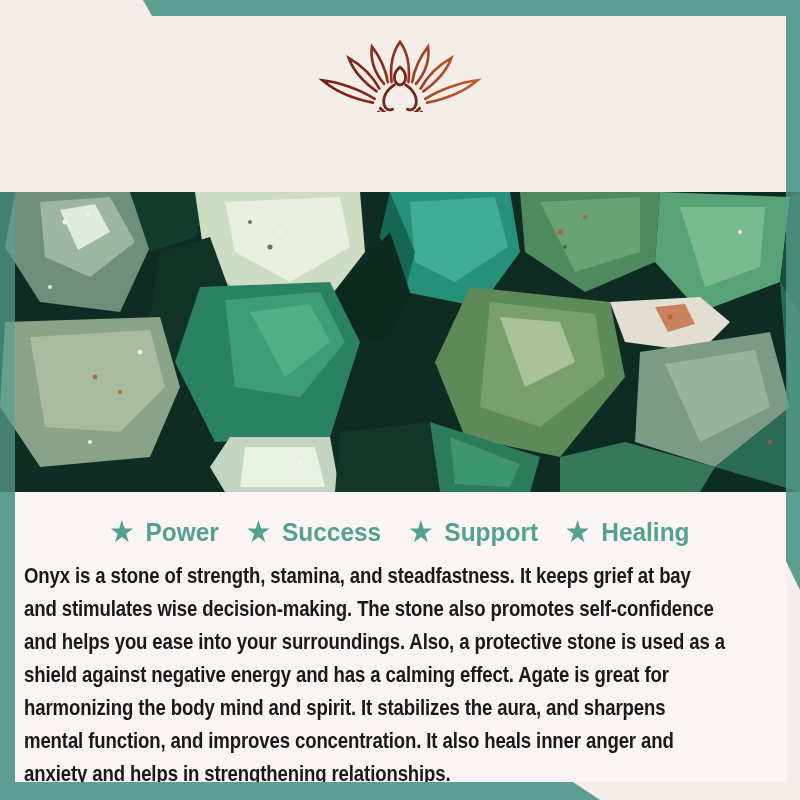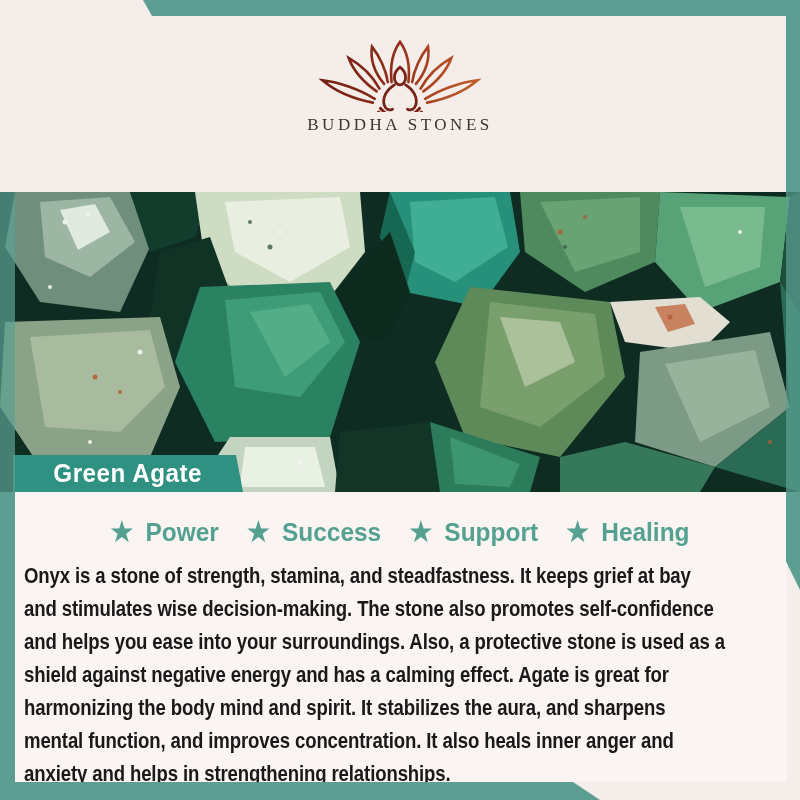--- a/index.html
+++ b/index.html
@@ -118,21 +118,20 @@
 
     <g stroke="#7A2318" stroke-width="3" stroke-linecap="round">
       <path d="M95,44 C91,47 89,51 89,55 C89,60 92,63 95,63 C98,63 101,60 101,55 C101,51 99,47 95,44 Z"></path>
       <path d="M89,63 C81,68 76,76 78,84 C79,89 83,91 87,89"></path>
       <path d="M101,63 C109,68 114,76 112,84 C111,89 107,91 103,89"></path>
       <path d="M74,88 C80,95 88,98 95,97 C102,98 110,95 116,88"></path>
       <path d="M72,92 C82,101 108,101 118,92"></path>
       <path d="M88,97 q7,5 14,0"></path>
     </g>
   </svg>
-  <div class="brand-name">BUDDHA STONES</div>
 
 
   <div class="photo">
     <svg viewBox="0 0 800 300" preserveAspectRatio="none">
       <rect x="0" y="0" width="800" height="300" fill="#0E2C21"></rect>
 
       <polygon points="15,0 130,0 150,55 120,120 40,110 5,55" fill="#6F8F7C"></polygon>
       <polygon points="40,10 110,5 135,50 90,85 45,65" fill="#9DB5A3"></polygon>
       <polygon points="60,18 95,12 110,40 78,58" fill="#E8EFE8" opacity="0.9"></polygon>
 
@@ -201,23 +200,20 @@
           <circle cx="770" cy="250" r="2"></circle>
       </g>
       <g fill="#3A5C44" opacity="0.8">
         <circle cx="250" cy="30" r="2"></circle>
           <circle cx="270" cy="55" r="2.5"></circle>
           <circle cx="565" cy="55" r="2"></circle>
       </g>
     </svg>
   </div>
 
-  <div class="stone-label">
-    <span>Green Agate</span>
-  </div>
 
   <div class="content-box"></div>
 
   <div class="features-row">
     <span class="feature-item">
       <span class="feature-star">★</span>
       <span>Power</span>
     </span>
     <span class="feature-item">
       <span class="feature-star">★</span>

